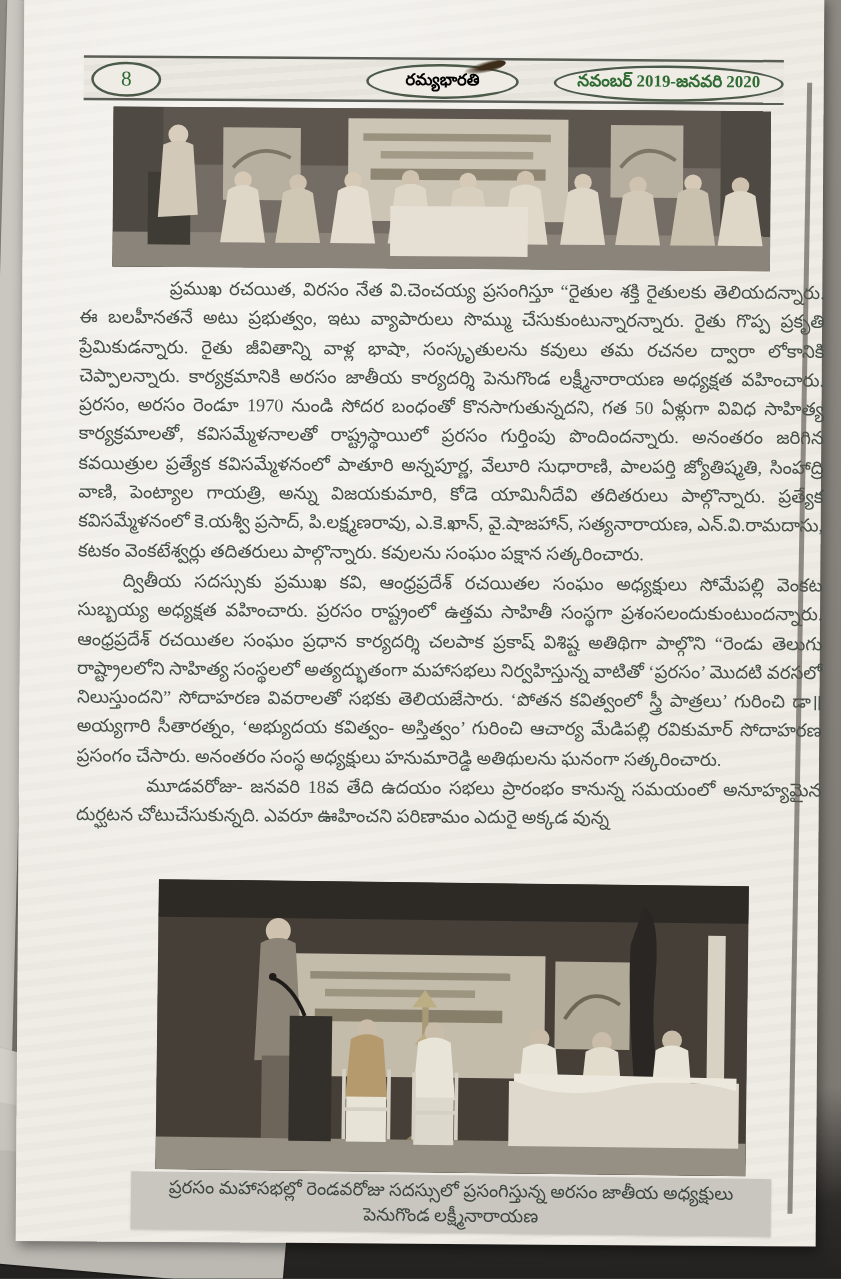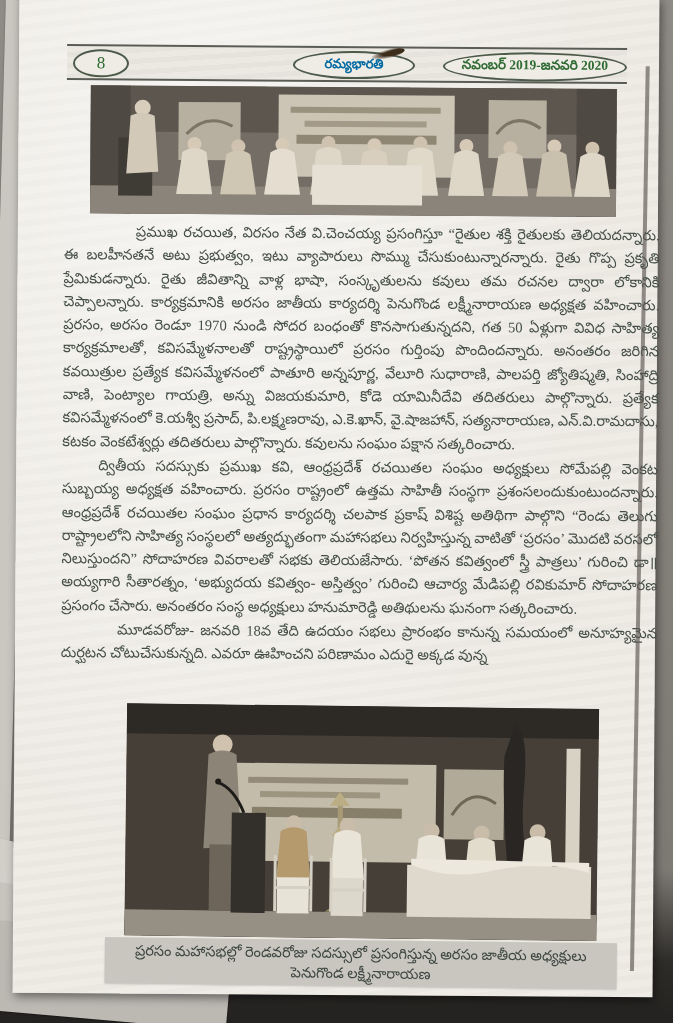--- a/index.html
+++ b/index.html
@@ -26,21 +26,21 @@
       repeating-linear-gradient(173deg,#efece6 0 7px,#ebe8e2 7px 13px);
     box-shadow:2px 4px 10px rgba(0,0,0,.45);
     transform:rotate(.4deg);
   }
   .page-right-shadow{position:absolute;right:14px;top:70px;width:4px;height:905px;background:#5a564f;transform:rotate(.6deg);opacity:.65;}
 
   
   .header-band{position:absolute;left:48px;top:52px;width:560px;height:32px;border-top:2px solid #5a5d55;border-bottom:2px solid #5a5d55;background:repeating-linear-gradient(176deg,#ece9e3 0 6px,#e6e3dd 6px 11px);}
   .oval{position:absolute;top:3px;border:2px solid #4c5a4a;border-radius:50%;display:flex;align-items:center;justify-content:center;background:#efece6;}
   .oval-page{left:6px;width:52px;height:24px;color:#2f6b33;font-size:17px;}
-  .oval-title{left:226px;width:118px;height:24px;color:#0369a1;font-size:13px;font-weight:bold;}
+  .oval-title{left:226px;width:118px;height:24px;color:#000000;font-size:13px;font-weight:bold;}
   .oval-date{left:376px;width:180px;height:25px;color:#2f6b33;font-size:13.5px;font-weight:bold;white-space:nowrap;}
   .smudge{position:absolute;left:352px;top:55px;width:34px;height:9px;background:radial-gradient(ellipse at 70% 50%, #3c2c1a 0 35%, rgba(60,44,26,.4) 60%, rgba(60,44,26,0) 75%);transform:rotate(-14deg);border-radius:50%;}
 
   
   .photo{position:absolute;background:#777168;box-shadow:0 0 0 1px #8a847b inset;}
   .photo-top{left:72px;top:93px;width:526px;height:128px;}
   .photo-bottom{left:112px;top:712px;width:472px;height:232px;transform:rotate(.3deg);}
   .photo svg{display:block;width:100%;height:100%;}
 
   

